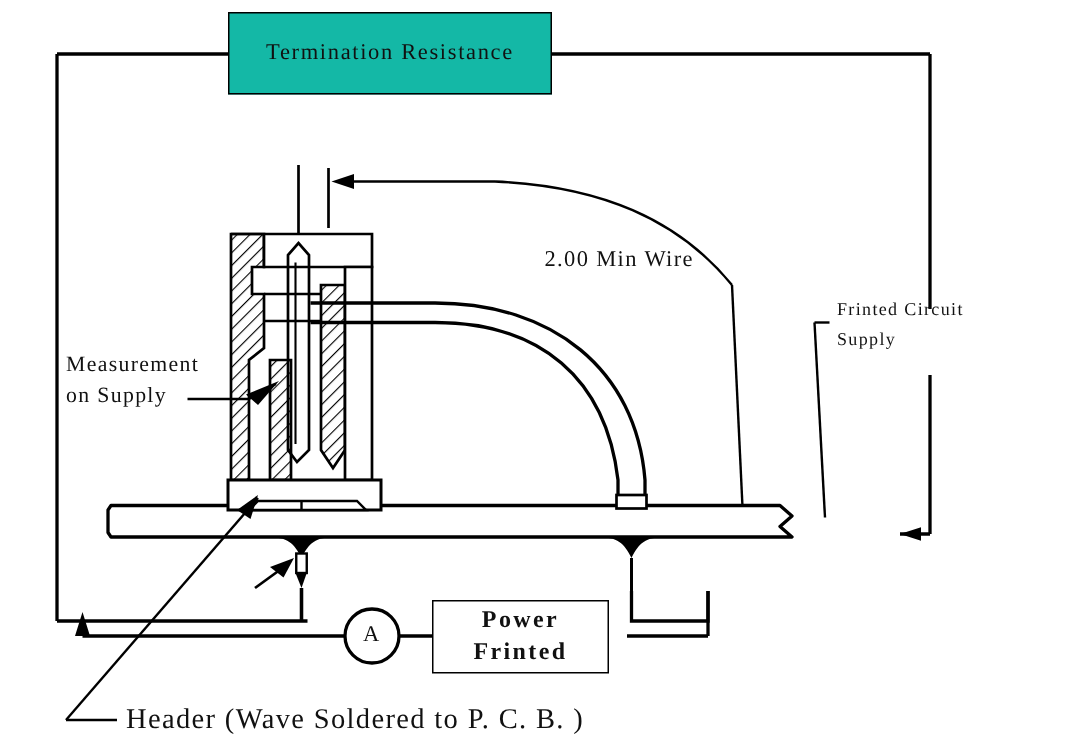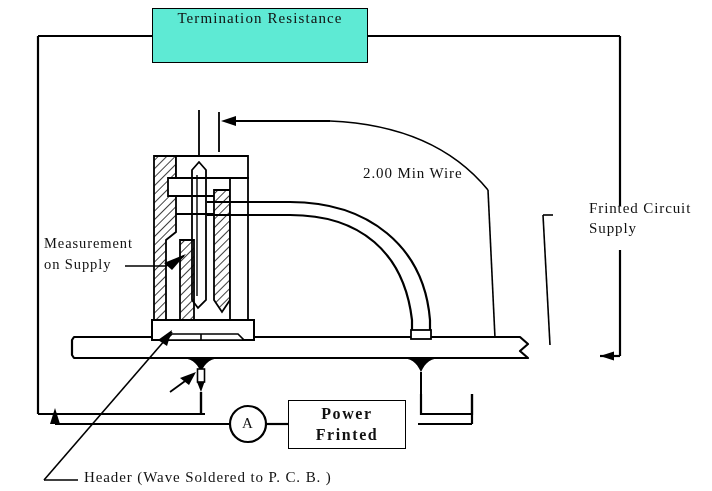--- a/index.html
+++ b/index.html
@@ -29,36 +29,37 @@
     white-space: nowrap;
     letter-spacing: 0.9px;
     line-height: 1.28;
   }
   .lbl-title {
     font-size: 15px;
     letter-spacing: 1.1px;
     text-align: center;
   }
   .lbl-wire   { font-size: 15px; }
-  .lbl-pcb    { font-size: 15px; margin-left: 31px; }
+  .lbl-pcb    { font-size: 12px; }
   .lbl-tc     { font-size: 14.5px; }
   .lbl-psu    { font-size: 16px; font-weight: bold; letter-spacing: 1.6px; text-align: center; }
   .lbl-amm    { font-size: 15px; }
-  .lbl-cap    { font-size: 15px; }
+  .lbl-cap    { font-size: 19px; }
   .title-box {
     position: absolute;
     left: 152px;
     top: 8px;
     width: 216px;
     height: 55px;
-    background: #5eead4;
+    background: #14b8a6;
     border: 1.6px solid #000000;
     box-sizing: border-box;
     display: flex;
     flex-direction: row;
+    align-items: center;
     justify-content: center;
   }
   .psu-box {
     position: absolute;
     left: 288px;
     top: 400px;
     width: 118px;
     height: 49px;
     background: #ffffff;
     border: 1.8px solid #000000;

